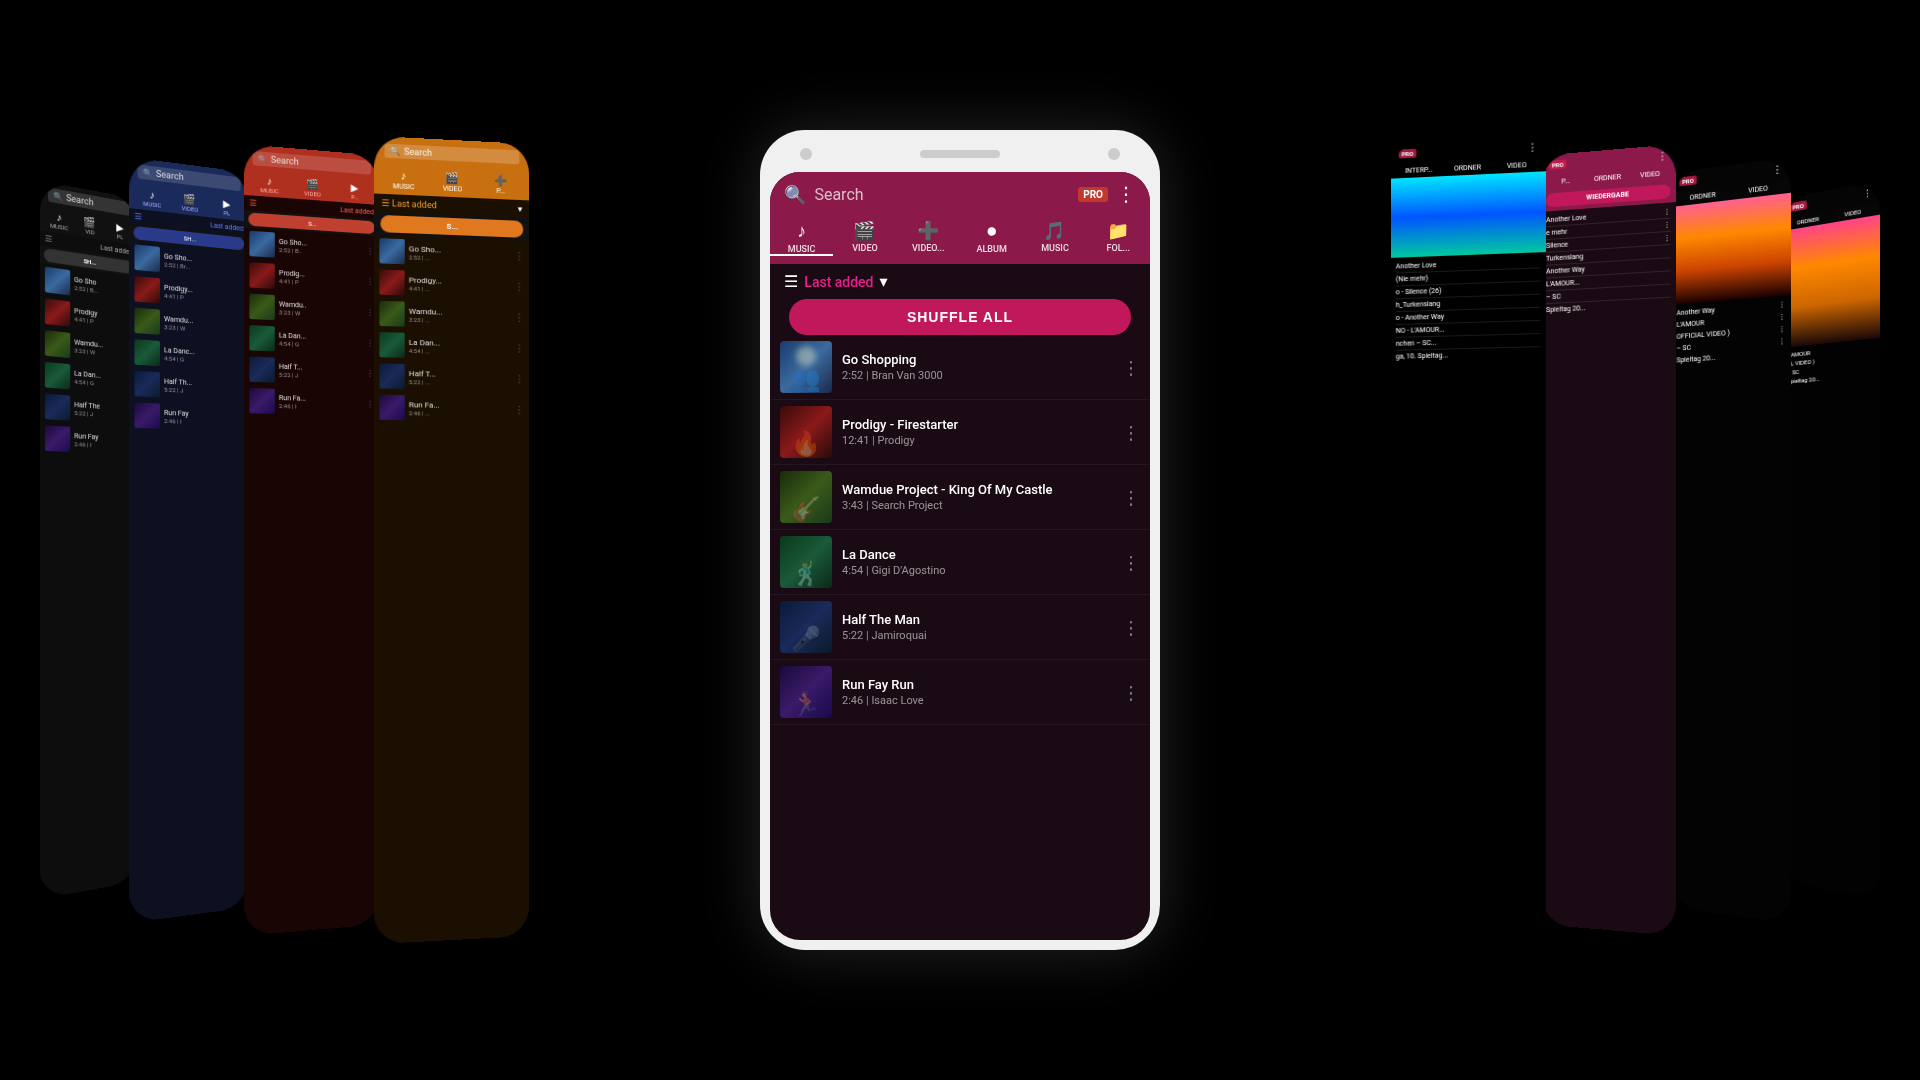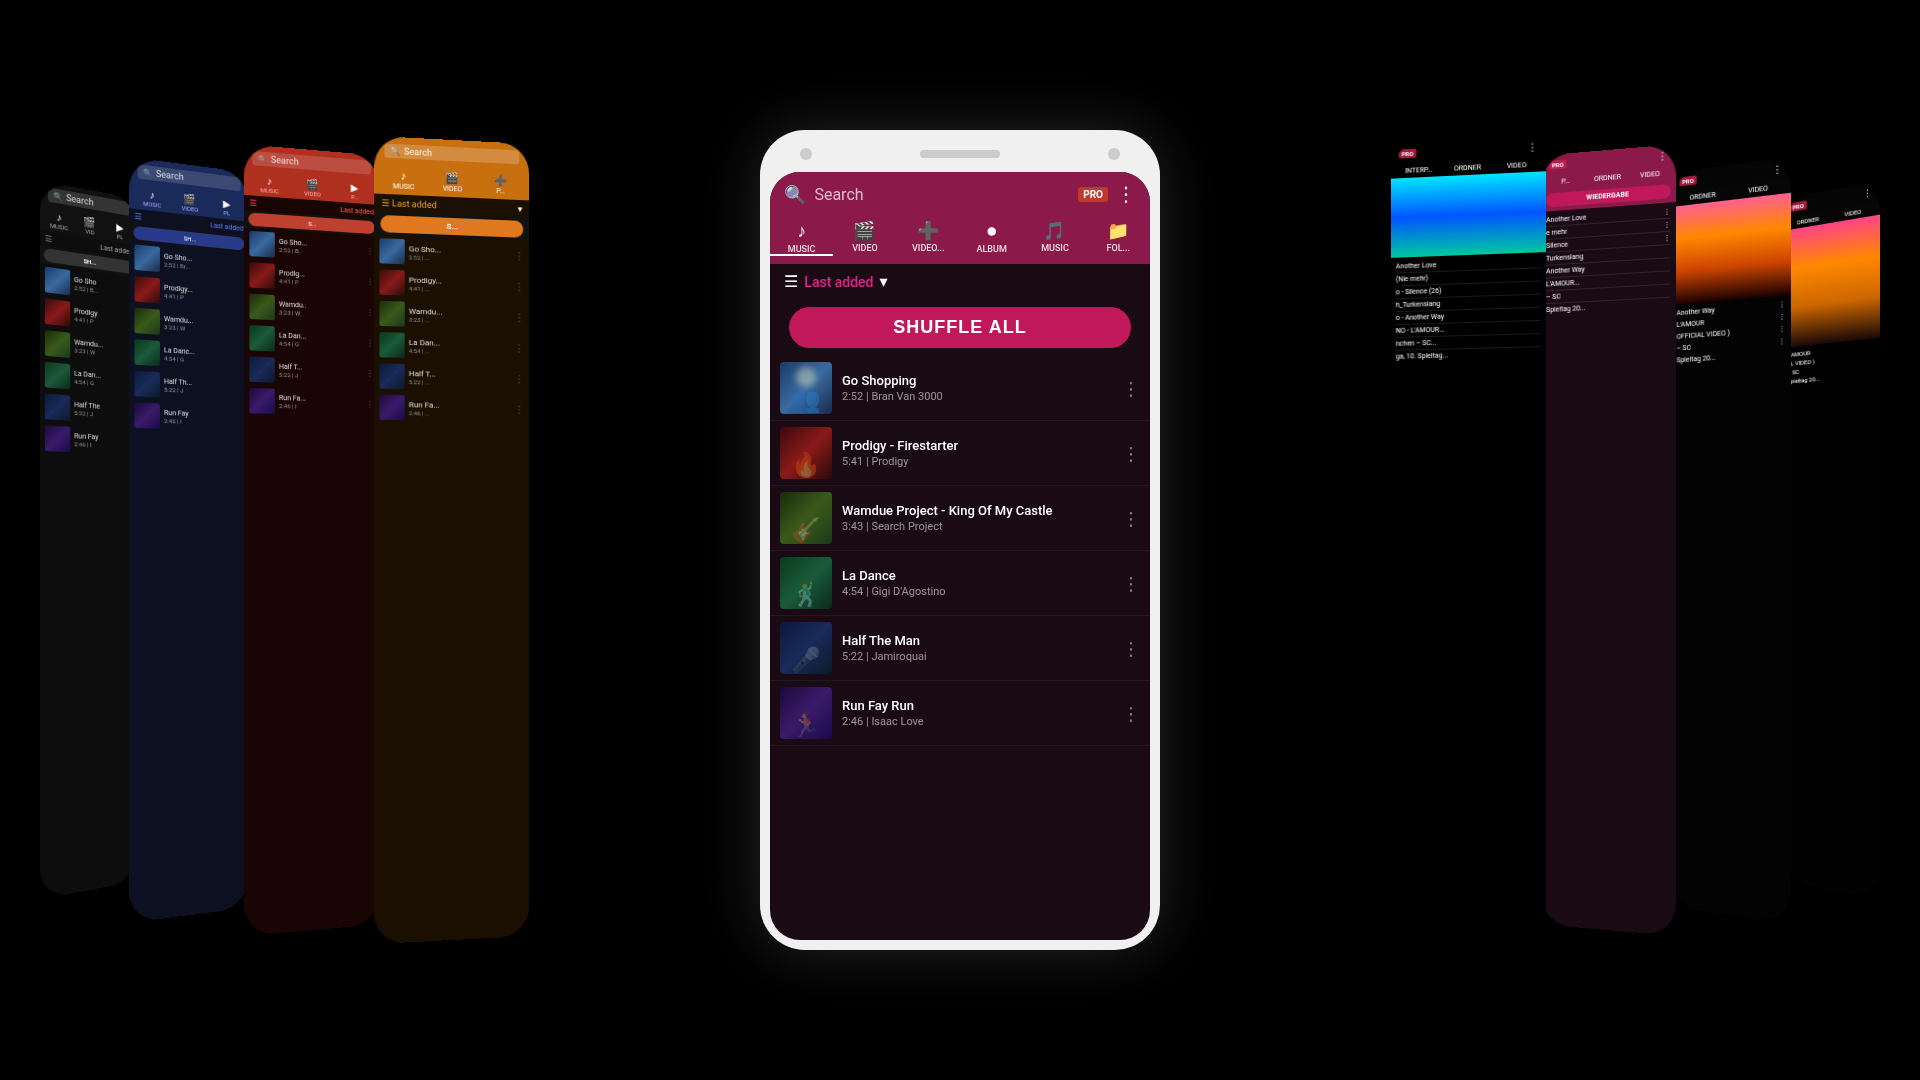--- a/index.html
+++ b/index.html
@@ -112,24 +112,24 @@
     .sort-chevron { color: #fff; font-size: 16px; }
 
     
     .shuffle-btn {
       background: #c0185a;
       color: #fff;
       border: none;
       border-radius: 25px;
       padding: 10px 0;
       width: 90%;
-      font-size: 18px;
+      font-size: 14px;
       font-weight: bold;
       letter-spacing: 1px;
-      margin: 8px auto;
+      margin: 0 auto;
       display: block;
       cursor: pointer;
       text-align: center;
     }
 
     
     .track-list {
       flex: 1;
       overflow-y: auto;
       scrollbar-width: none;
@@ -773,21 +773,21 @@
         <span class="track-more">⋮</span>
       </div>
 
       <div class="track-item">
         <div class="track-thumb thumb-prodigy">
           <div class="thumb-silhouette">🔥</div>
         </div>
         <div class="track-info">
           <div class="track-title">Prodigy - Firestarter</div>
           <div class="track-meta">
-            <span>5:41</span> | <span>Prodigy</span>
+            <span>12:41</span> | <span>Prodigy</span>
           </div>
         </div>
         <span class="track-more">⋮</span>
       </div>
 
       <div class="track-item">
         <div class="track-thumb thumb-wamdue">
           <div class="thumb-silhouette">🎸</div>
         </div>
         <div class="track-info">

